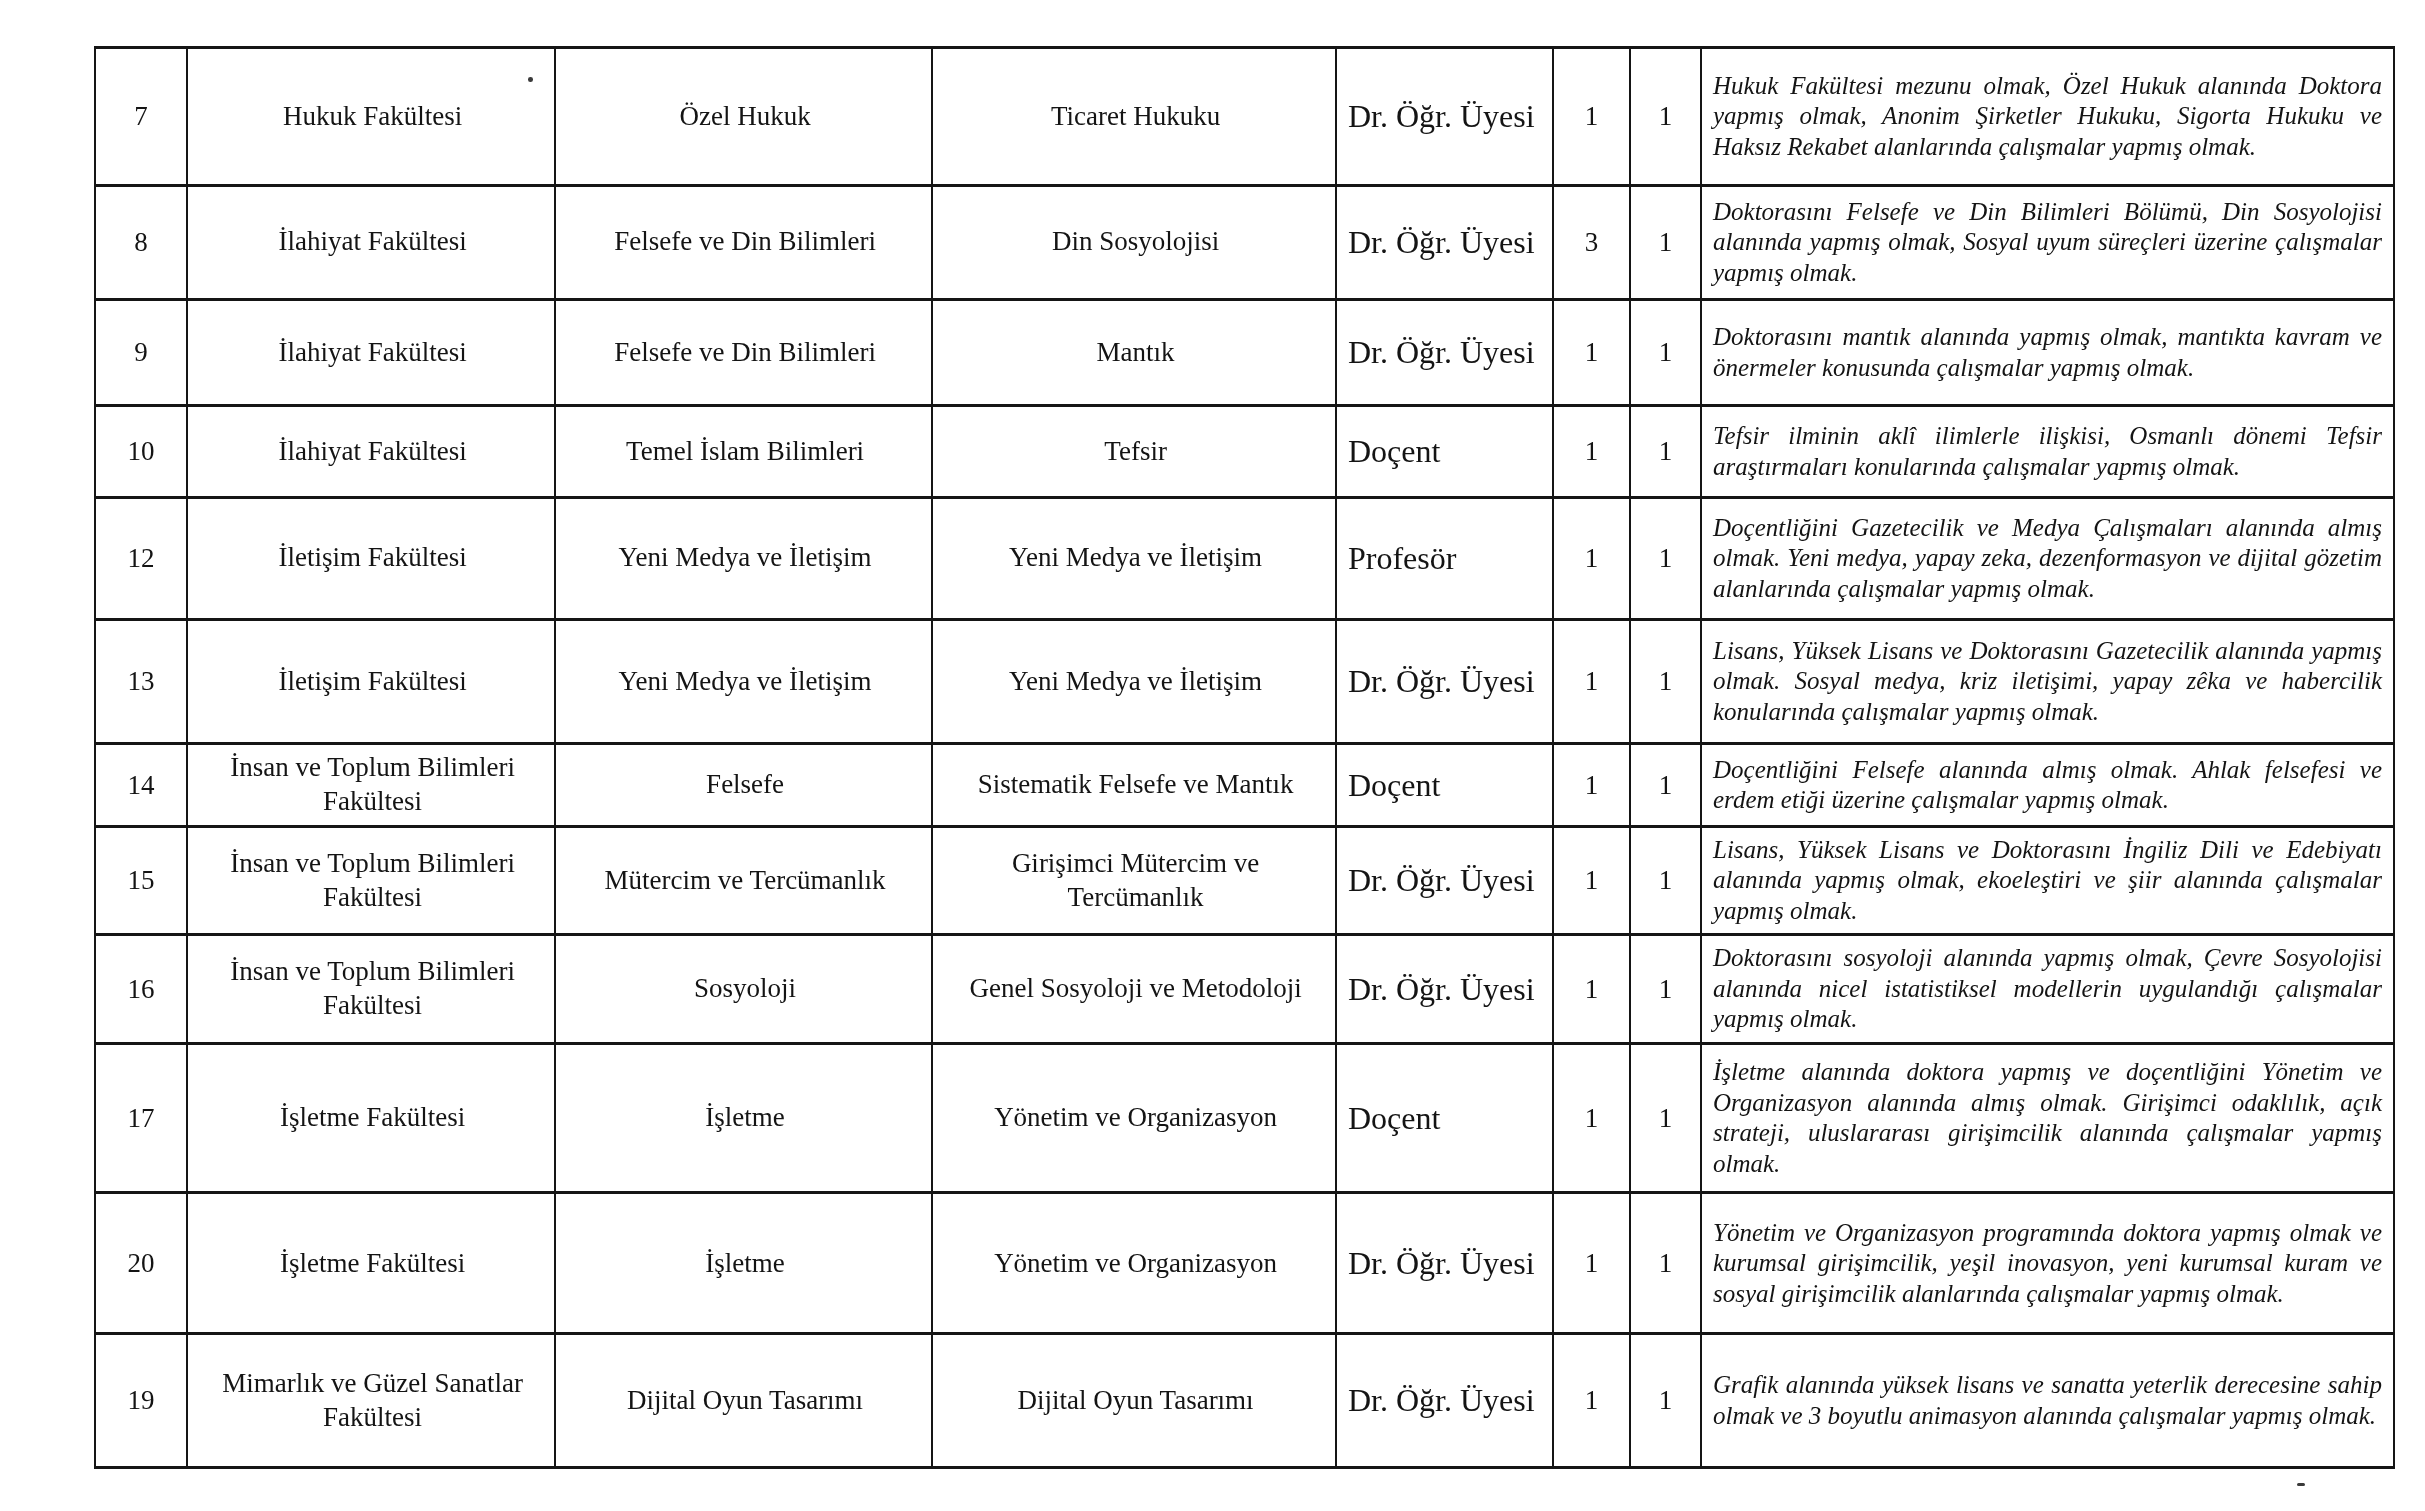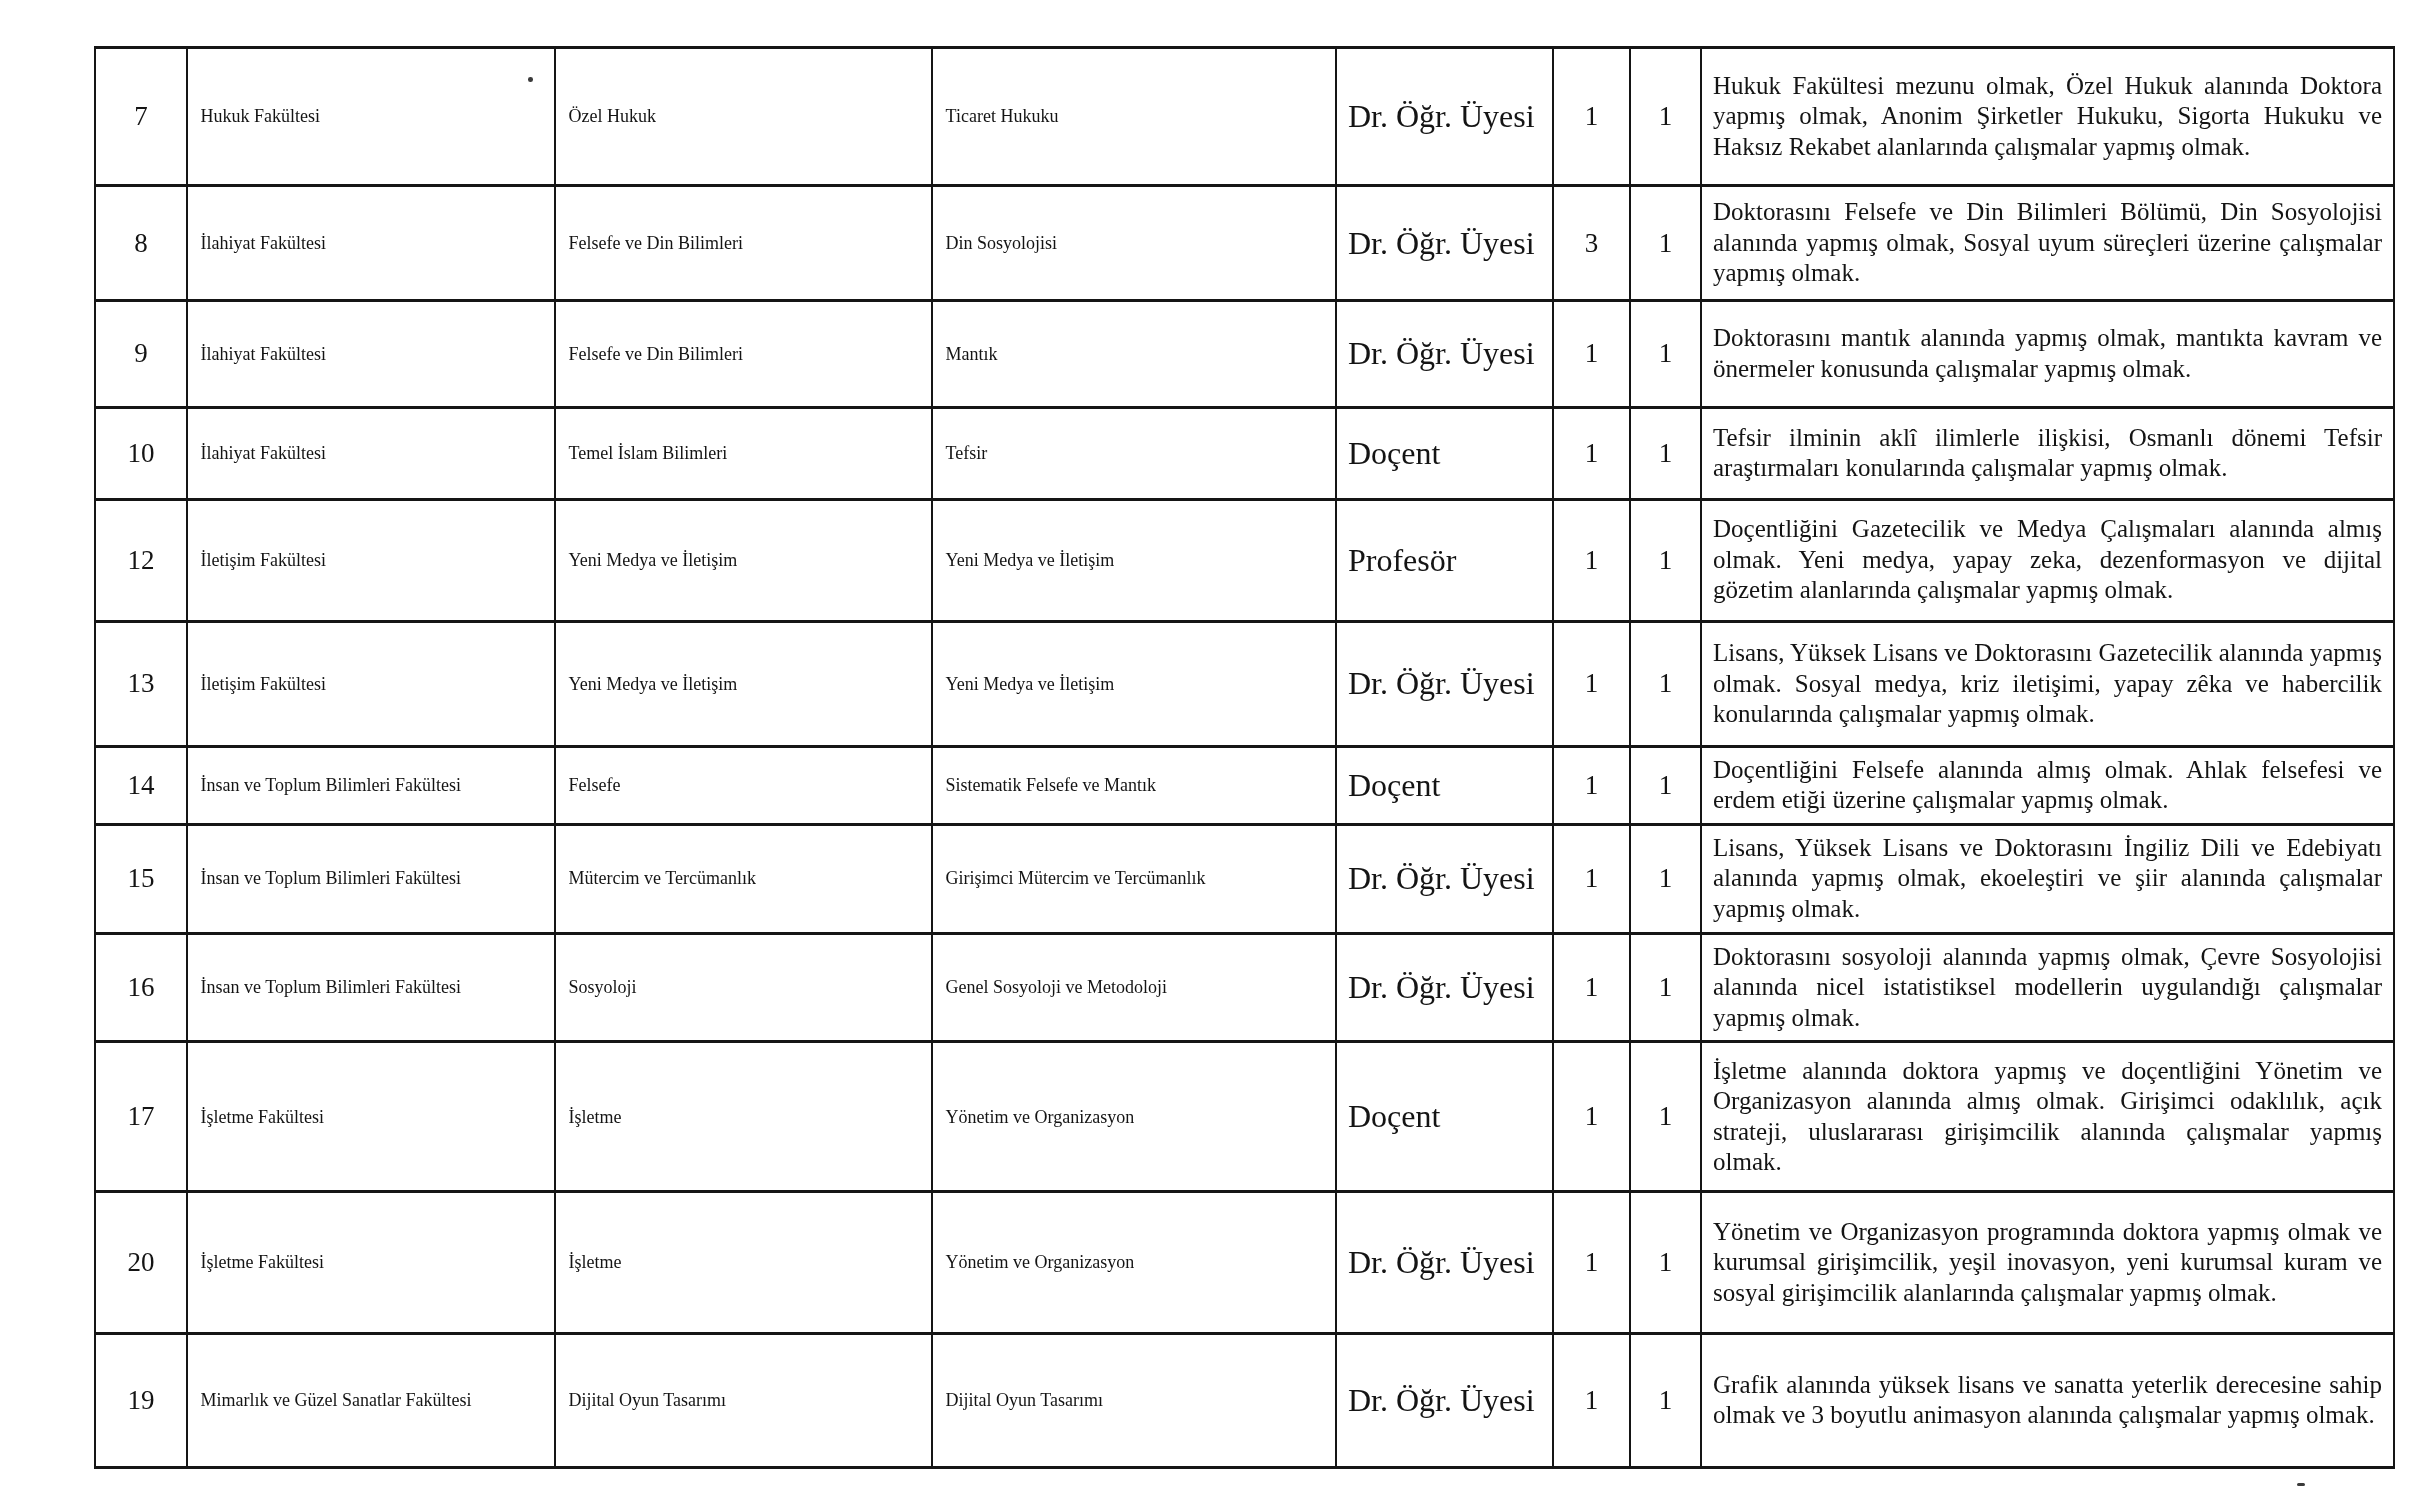--- a/index.html
+++ b/index.html
@@ -38,40 +38,41 @@
     border-right-width: 2.4px;
     vertical-align: middle;
     overflow: hidden;
     background: #ffffff;
   }
   td.cell-no {
     text-align: center;
     font-size: 27px;
   }
   td.cell-text {
-    font-size: 18px;
+    font-size: 27px;
     line-height: 1.25;
     padding: 3.1px 9.4px 3.1px 12.6px;
-    text-align: left;
+    text-align: center;
   }
   td.cell-title {
     font-size: 32px;
     padding: 3.1px 6.3px 3.1px 11px;
     text-align: left;
   }
   td.cell-num {
     text-align: center;
     font-size: 27px;
   }
   td.cell-desc {
     font-size: 25px;
     line-height: 1.22;
     padding: 3.1px 11px 3.1px 11px;
     text-align: justify;
     text-justify: inter-word;
+    font-style: italic;
   }
   
   .speck {
     position: absolute;
     background: #3a3a3a;
     border-radius: 50%;
   }
   .speck.s1 { left: 528px; top: 77px;  width: 4.7px; height: 4.7px; }
   .speck.s2 { left: 2297px; top: 1483px; width: 7.9px; height: 3.1px; border-radius: 1.6px; }
 </style>

